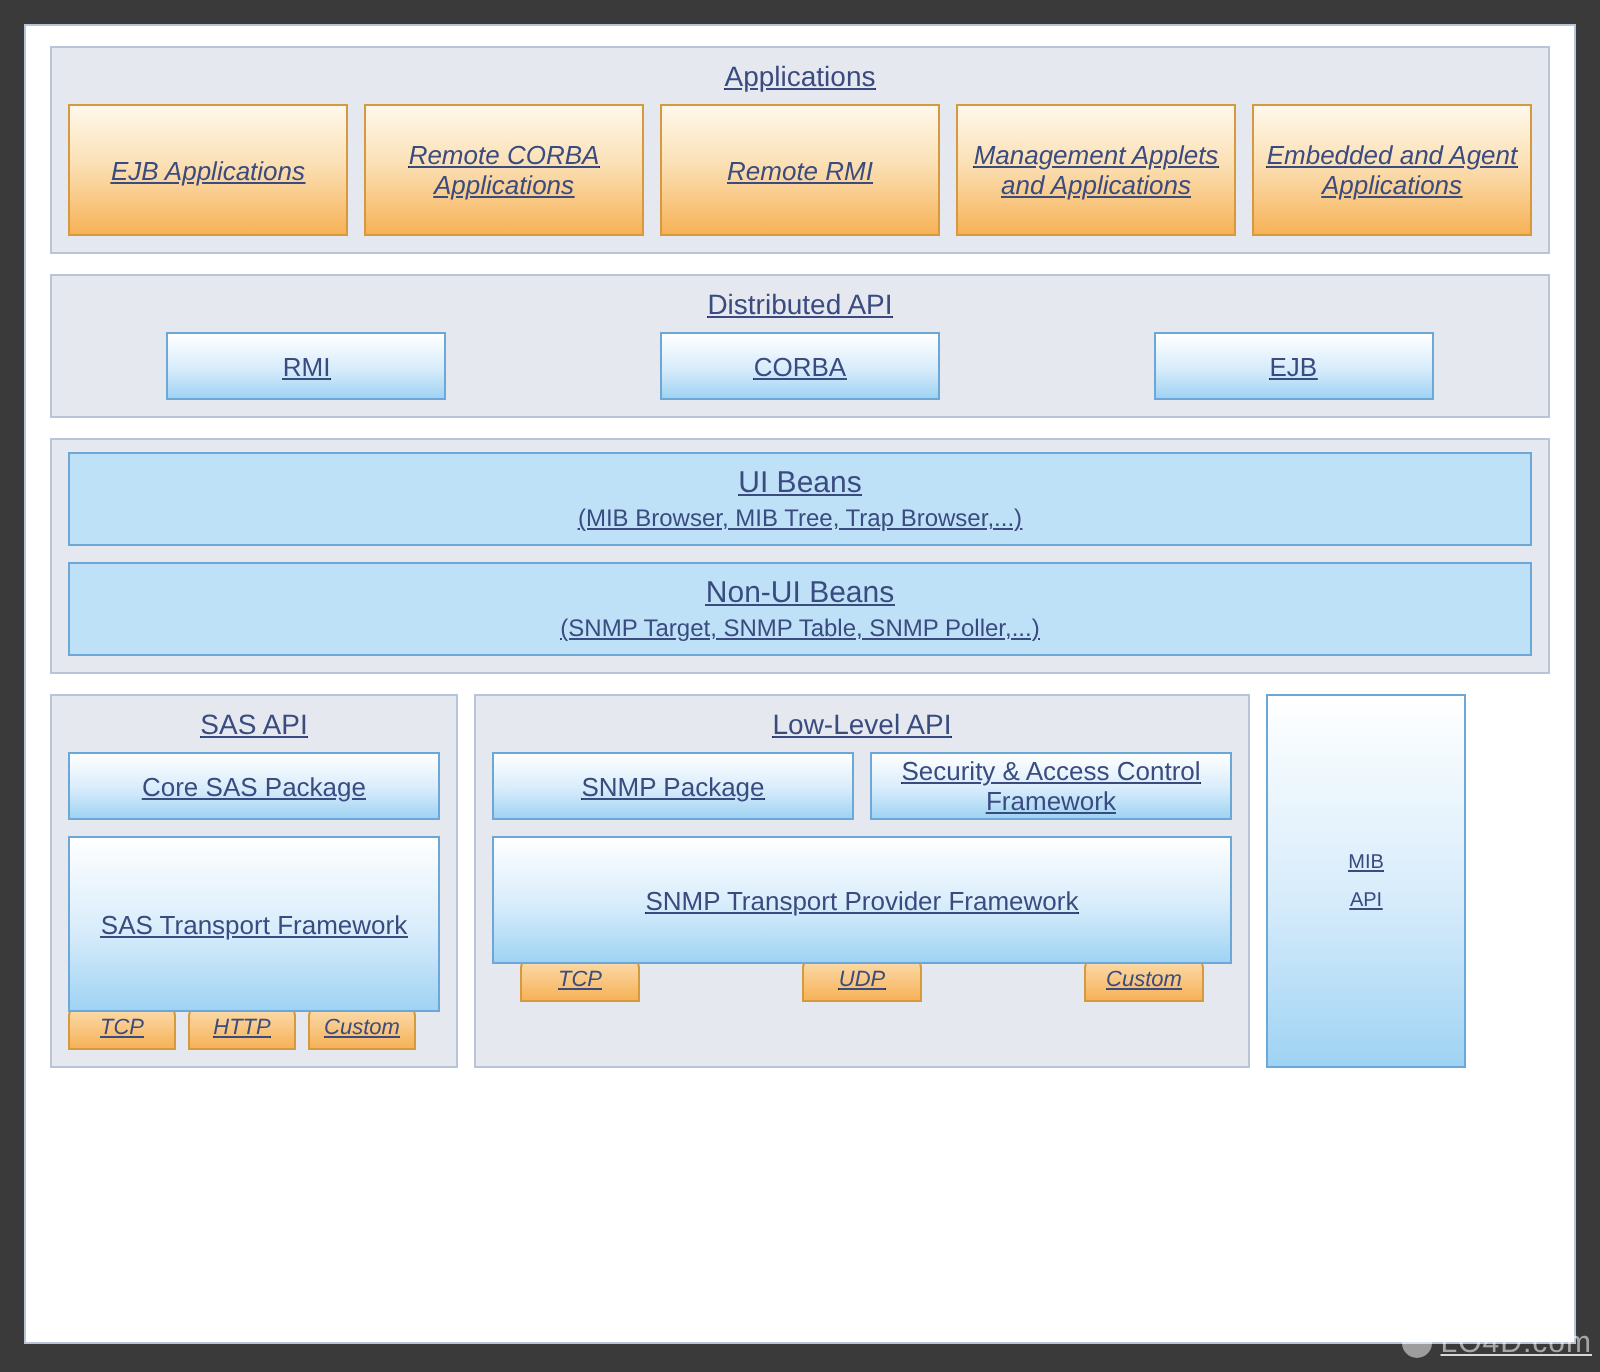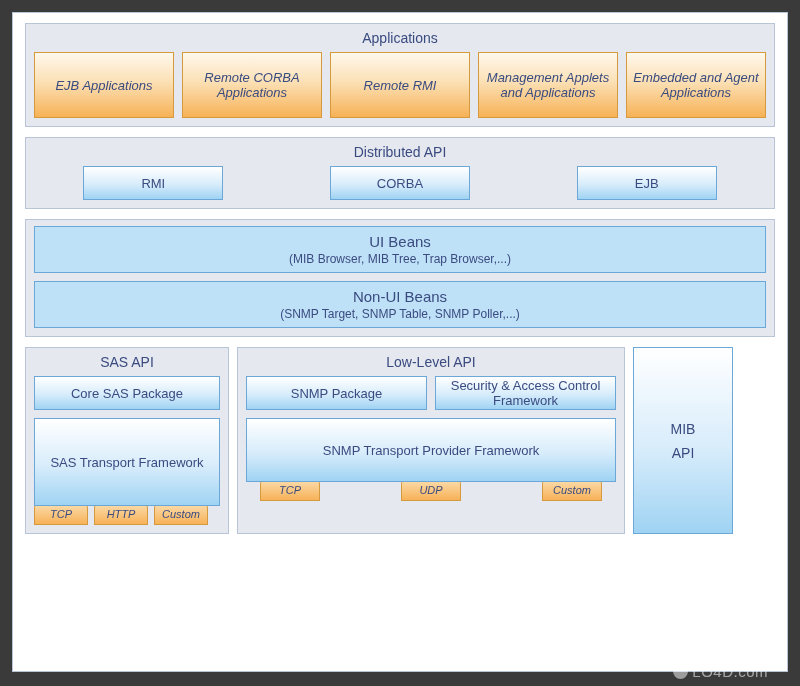--- a/index.html
+++ b/index.html
@@ -1,15 +1,15 @@
 <!DOCTYPE html>
 <html><head>
 <meta charset="utf-8">
 <style>
-  * { box-sizing: border-box; margin: 0; padding: 0; }
+  * { box-sizing: border-box; margin: 0; padding: 0; text-decoration: underline; }
   body {
     width: 800px;
     height: 686px;
     background: #3a3a3a;
     font-family: Verdana, Arial, sans-serif;
     position: relative;
     padding: 12px;
   }
   .canvas {
     width: 776px;
@@ -71,21 +71,21 @@
   .low { width: 388px; }
   .mib {
     width: 100px;
     background: linear-gradient(#ffffff 0%, #d7ecfb 55%, #9fd3f3 100%);
     border: 1px solid #6ba8d8;
     display: flex;
     flex-direction: column;
     justify-content: center;
     align-items: center;
     color: #3a4b80;
-    font-size: 14px;
+    font-size: 10px;
   }
   .sas .section-title, .low .section-title { font-size: 14px; }
   .pkg { height: 34px; }
   .transport-wrap { margin-top: 8px; position: relative; }
   .transport {
     height: 88px;
     display:flex; align-items:center; justify-content:center;
     text-align:center;
     position: relative;
     z-index: 2;
@@ -115,21 +115,21 @@
     border-bottom: none;
     border-top-left-radius: 4px;
     border-top-right-radius: 4px;
   }
   .low .tabs { justify-content: space-between; padding: 0 14px; }
   .low .tab { width: 60px; }
   .low-row { display:flex; gap:8px; }
   .low-pkg { flex:1; height:34px; display:flex; align-items:center; justify-content:center; }
   .watermark {
     position: absolute;
-    right: 32px; bottom: 6px;
+    right: 4px; bottom: 6px;
     color: rgba(255,255,255,0.55);
     font-size: 15px;
     font-family: Arial, sans-serif;
     letter-spacing: 0.5px;
     display:flex; align-items:center; gap:4px;
   }
   .watermark .g {
     width: 15px; height: 15px; border-radius: 50%;
     background: rgba(255,255,255,0.5);
   }

